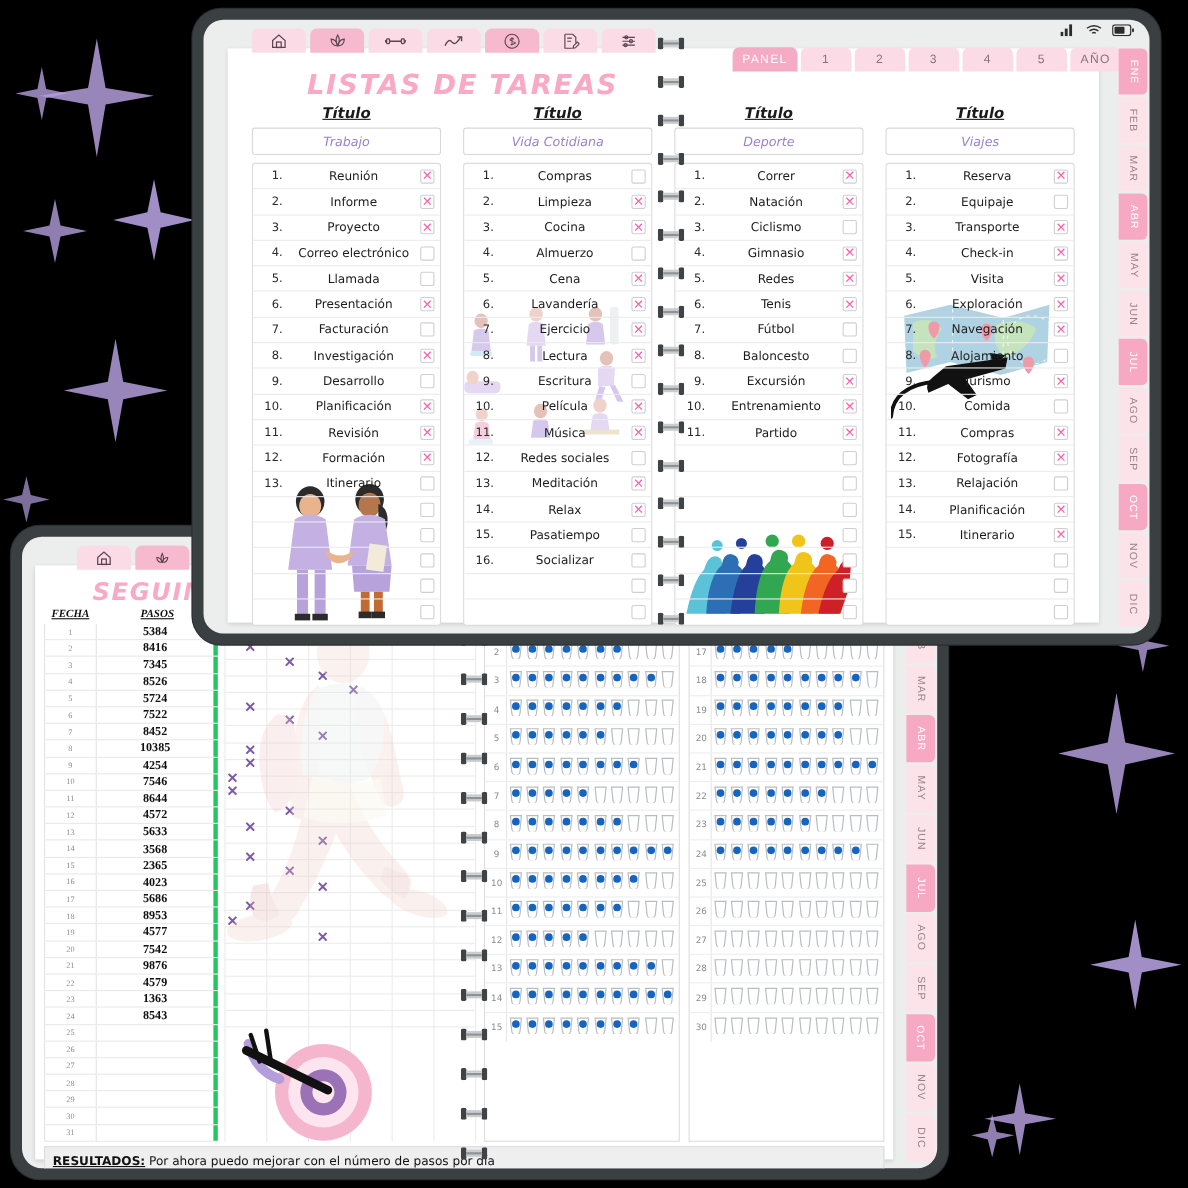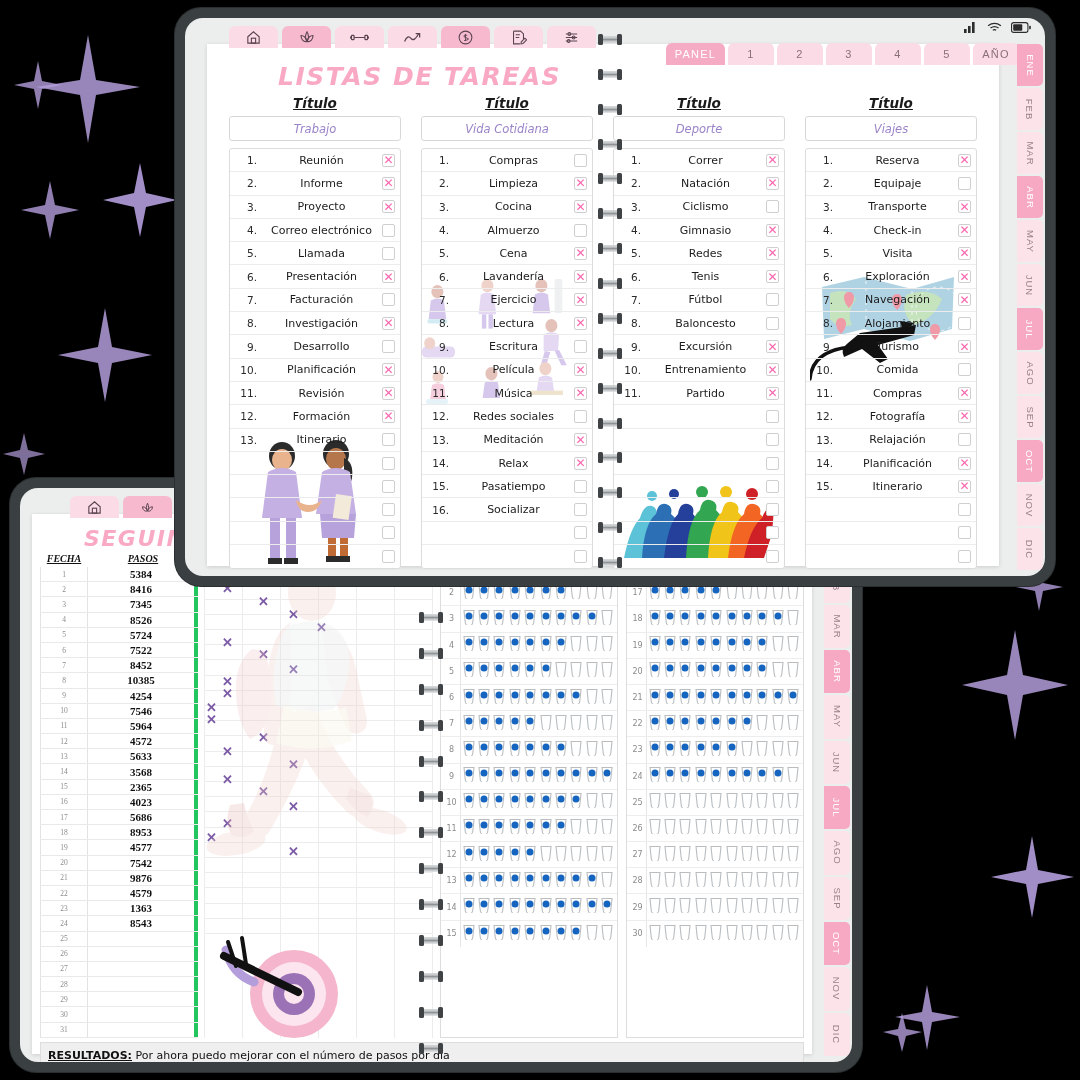--- a/index.html
+++ b/index.html
@@ -90,21 +90,22 @@
     font-family:"Liberation Sans", sans-serif;
   }
   .mtab span { transform:rotate(90deg); white-space:nowrap; }
   .mtab.on { background:#f7a9c3; color:#fff; }
 
   
   .pagetitle {
     font-family:"DejaVu Sans", sans-serif;
     color:#f9a9c4; font-size:25px; font-weight:700;
     font-style:italic; letter-spacing:1.5px;
-    padding:18px 0 4px 71px;
+    padding:18px 0 4px 52px;
+    margin-left:20px;
   }
   .cols {
     display:flex; padding:0 12px; gap:0;
   }
   .colhalf { display:flex; flex:1; }
   .tcol { flex:1; padding:0 10px; }
   .tcol .ttl {
     text-align:center; font-size:13.5px; font-weight:700;
     font-style:italic; color:#1a1a1a; text-decoration:underline;
     margin-bottom:5px; font-family:"DejaVu Sans", sans-serif;
@@ -301,21 +302,21 @@
                 <div class="strow">
                   <div class="c1">9</div>
                   <div class="c2">4254</div>
                 </div>
                 <div class="strow">
                   <div class="c1">10</div>
                   <div class="c2">7546</div>
                 </div>
                 <div class="strow">
                   <div class="c1">11</div>
-                  <div class="c2">5964</div>
+                  <div class="c2">8644</div>
                 </div>
                 <div class="strow">
                   <div class="c1">12</div>
                   <div class="c2">4572</div>
                 </div>
                 <div class="strow">
                   <div class="c1">13</div>
                   <div class="c2">5633</div>
                 </div>
                 <div class="strow">

